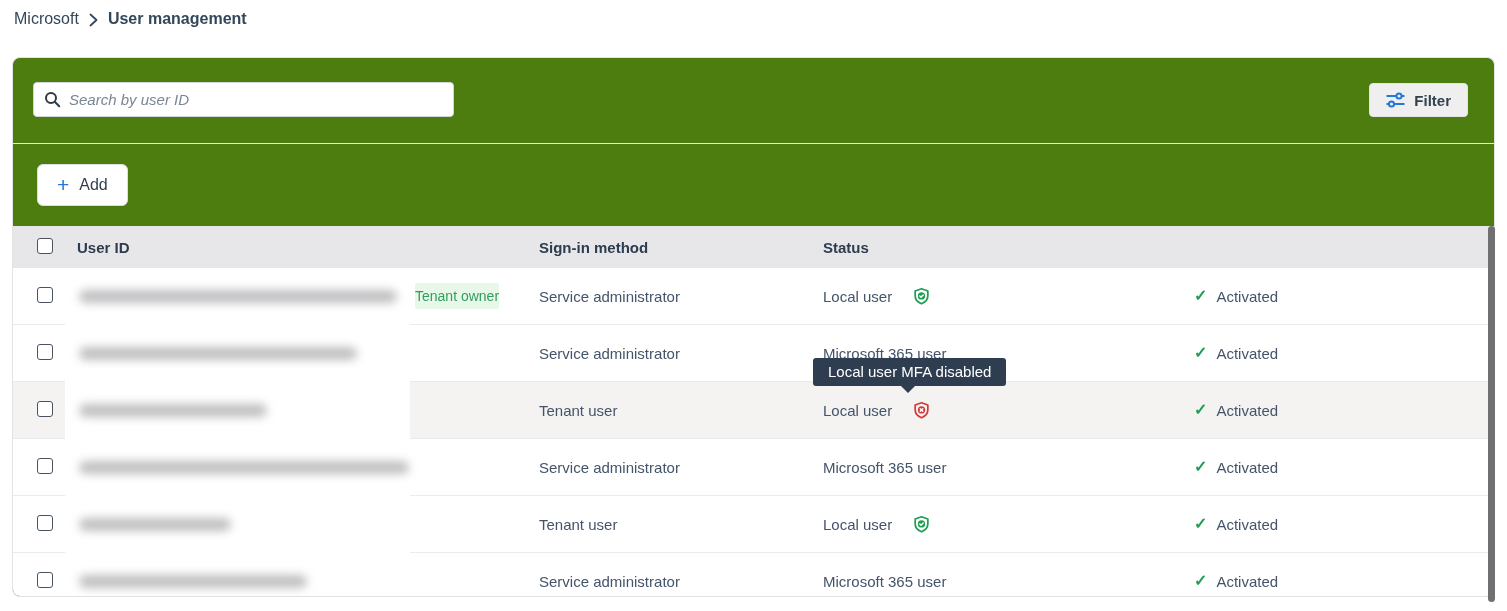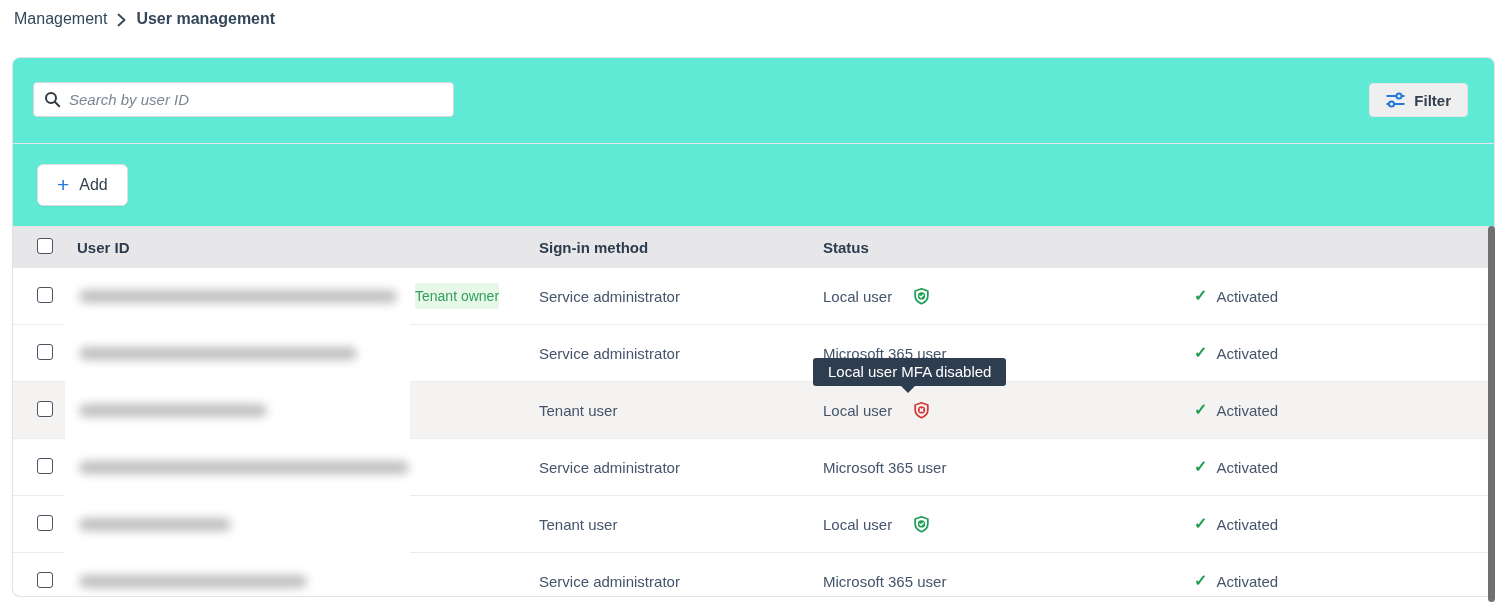--- a/index.html
+++ b/index.html
@@ -8,21 +8,21 @@
 
   
   .breadcrumb { position:absolute; left:14px; top:10px; display:flex; align-items:center;
                 gap:10px; font-size:16px; color:#33475b; }
   .breadcrumb .parent { font-weight:400; cursor:pointer; }
   .breadcrumb .current { font-weight:700; }
   .crumb-chev { display:inline-flex; margin-top:1px; }
 
   
   .card { position:absolute; left:12px; top:57px; width:1483px; height:540px;
-          background:#5eead4; border:1px solid #e3e3e5; border-radius:8px; overflow:hidden; }
+          background:#4d7c0f; border:1px solid #e3e3e5; border-radius:8px; overflow:hidden; }
 
   
   .search-section { position:relative; height:86px; border-bottom:1px solid #e6e6e8; }
   .search-box { position:absolute; left:20px; top:24px; width:421px; height:35px;
                 border:1px solid #d4d6d9; border-radius:4px; background:#fff;
                 display:flex; align-items:center; padding:0 10px; gap:8px; }
   .search-box input { border:none; outline:none; flex:1; font-size:15px;
                       font-style:italic; color:#5a6572; background:transparent;
                       font-family:"Liberation Sans", sans-serif; }
   .search-box input::placeholder { color:#7b8694; font-style:italic; }
@@ -78,21 +78,21 @@
   
   .scrollbar-thumb { position:absolute; left:1488px; top:226px; width:7px; height:376px;
                      background:#707073; border-radius:4px; cursor:pointer; z-index:20; }
 
   svg { display:block; }
 </style>
 </head>
 <body>
 
 <div class="breadcrumb">
-  <span class="parent">Management</span>
+  <span class="parent">Microsoft</span>
   <span class="crumb-chev">
     <svg width="9" height="14" viewBox="0 0 9 14">
         <path d="M1.5 1.5 L7.5 7 L1.5 12.5" fill="none" stroke="#33475b" stroke-width="1.8" stroke-linecap="round" stroke-linejoin="round"></path>
       </svg>
   </span>
   <span class="current">User management</span>
 </div>
 
 <div class="card">
 

